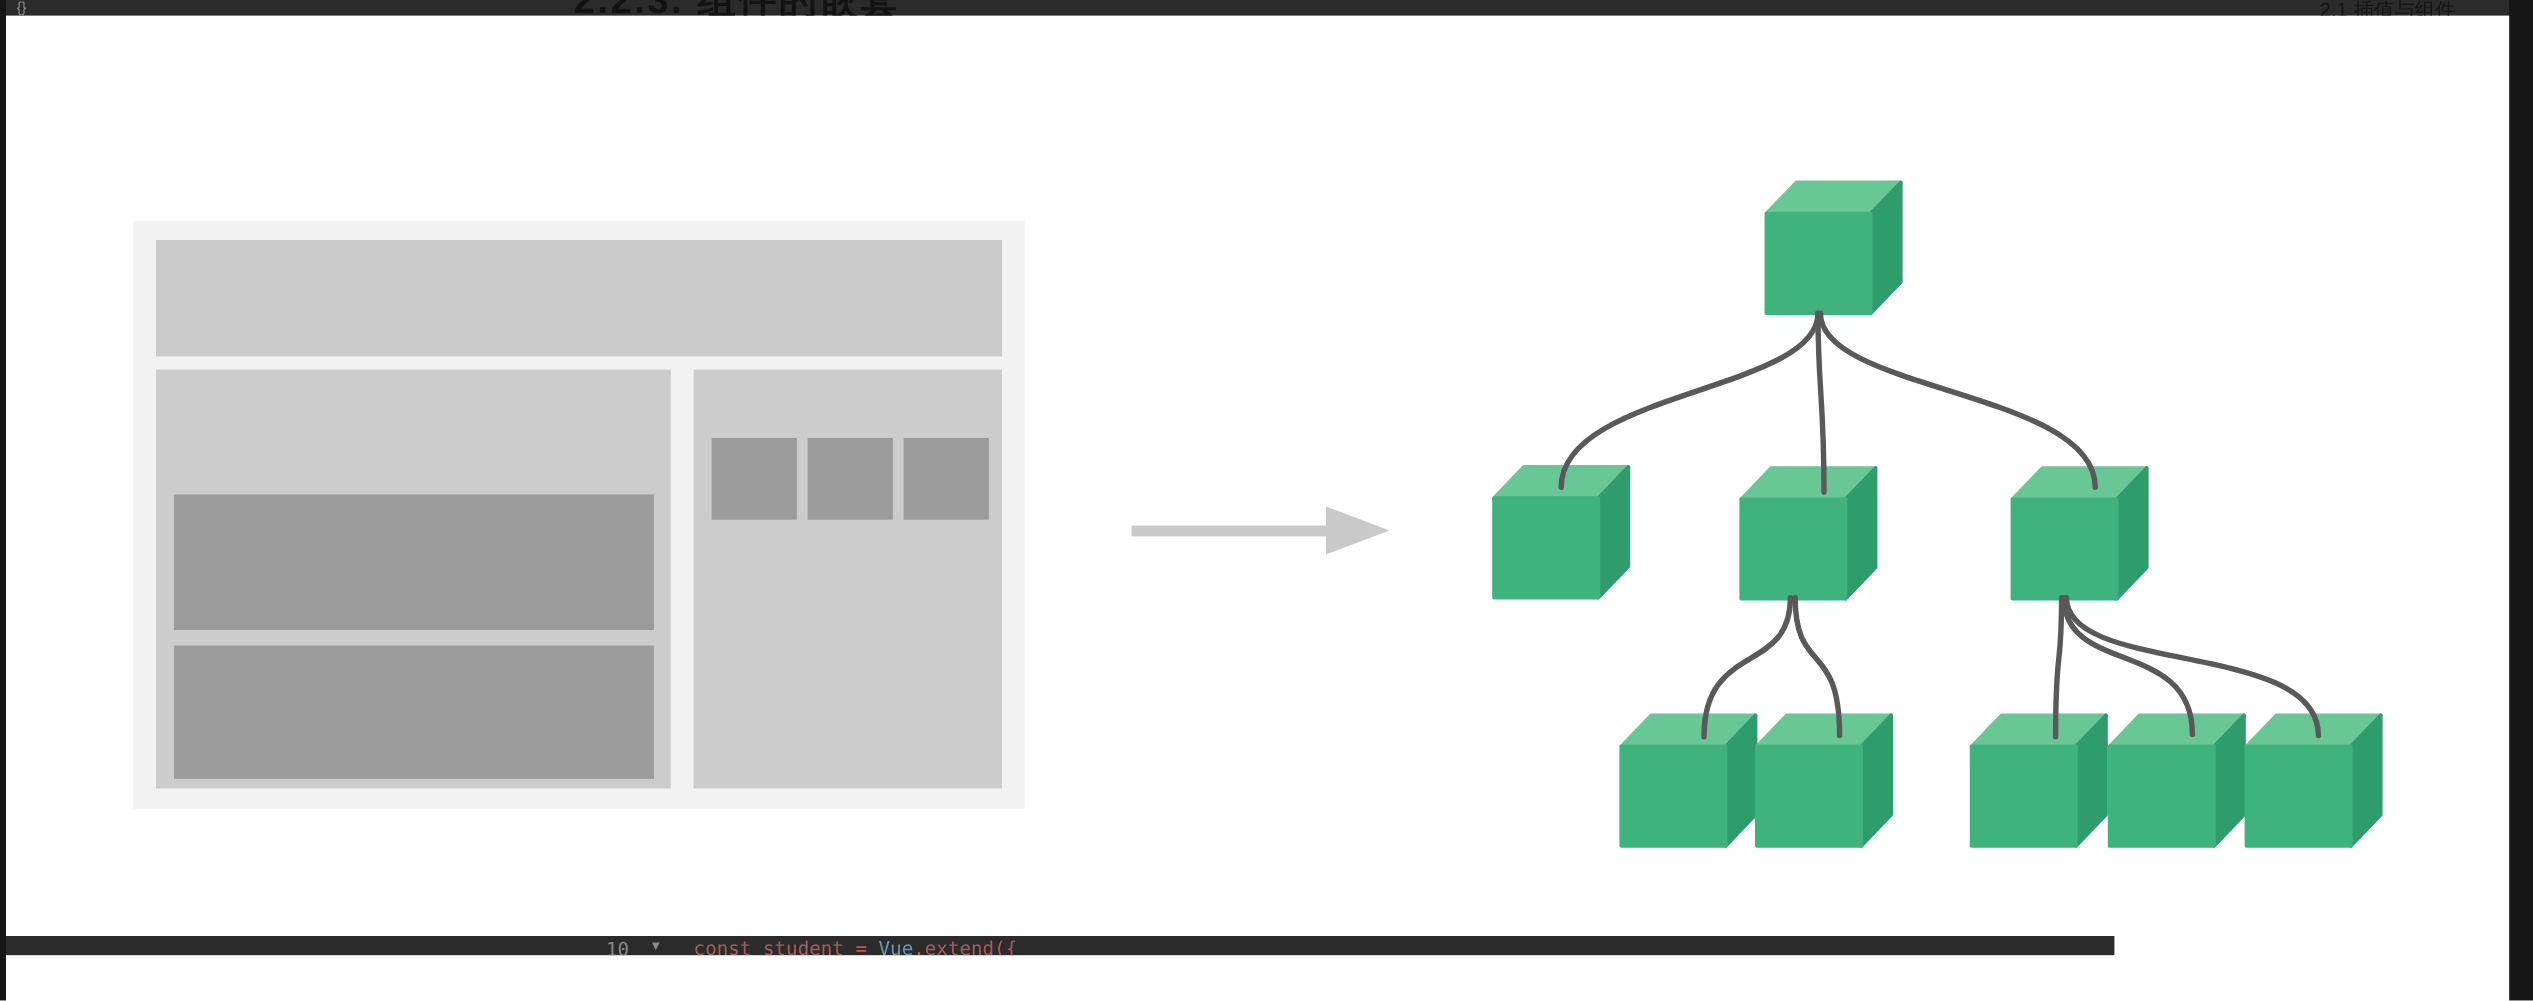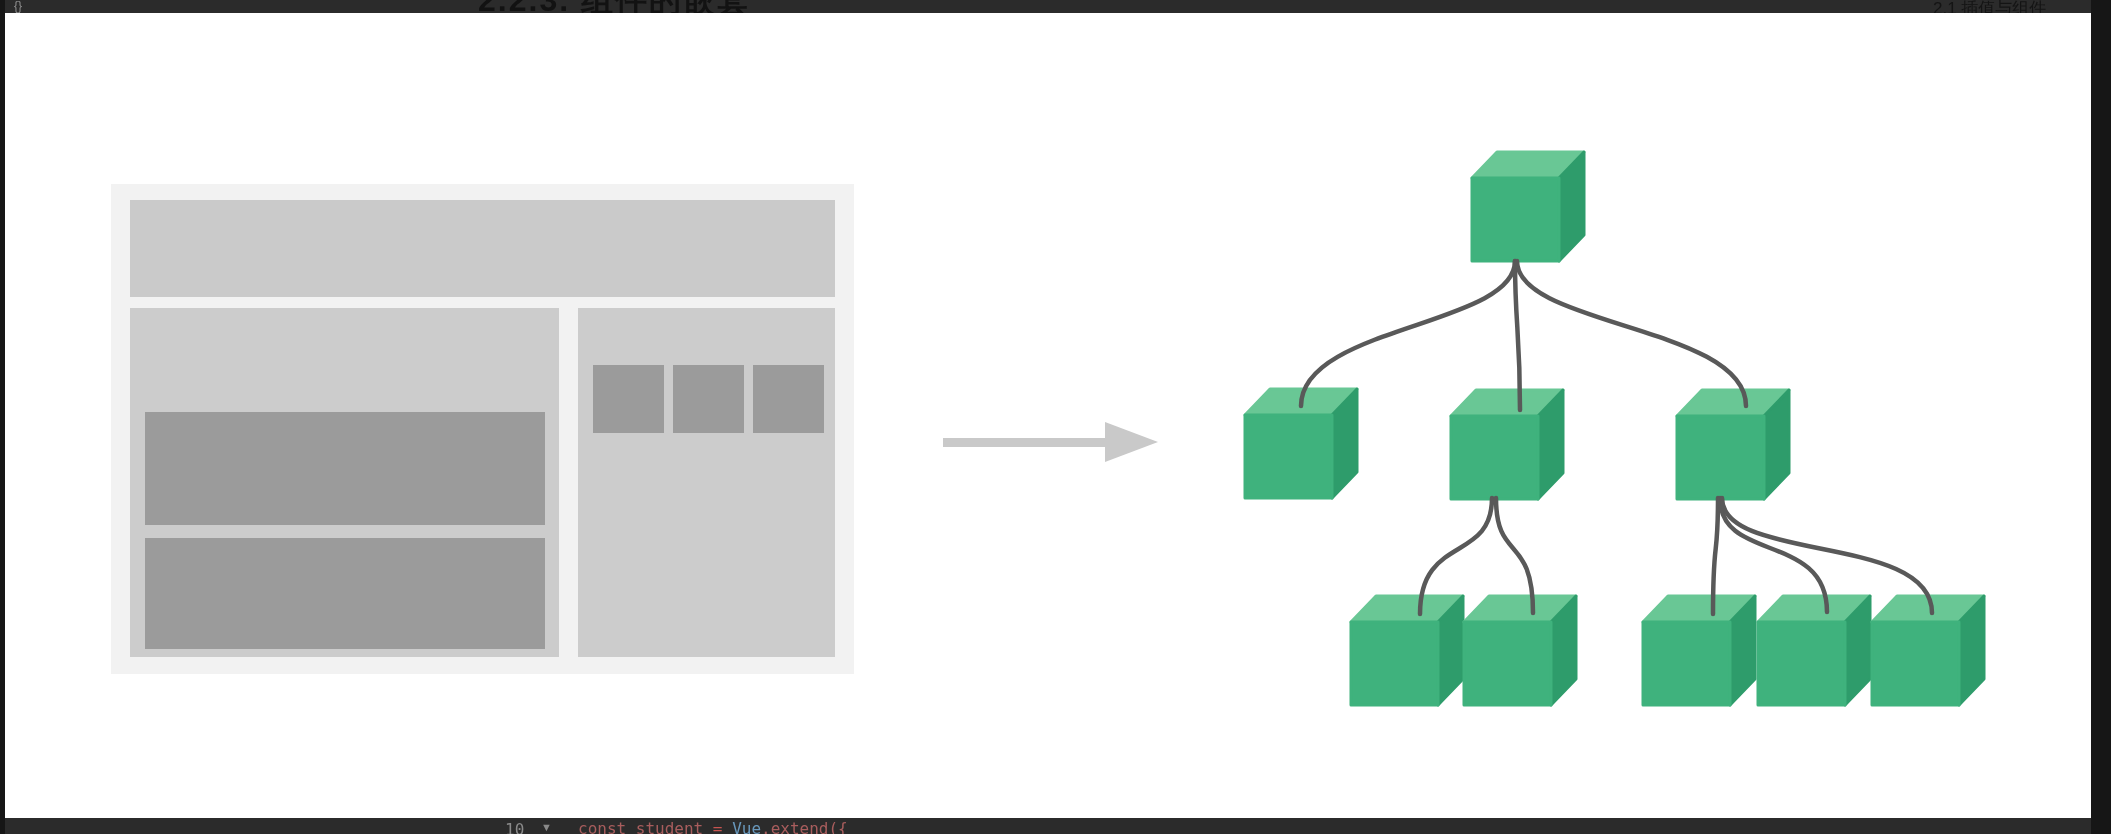--- a/index.html
+++ b/index.html
@@ -4,21 +4,21 @@
 <style>
   html,body{margin:0;padding:0;background:#fff;}
   .screen{position:relative;width:2111px;height:834px;background:#ffffff;overflow:hidden;
           font-family:"Liberation Sans",sans-serif;}
   .slide{position:absolute;left:5px;top:13px;width:2086px;height:805px;background:#ffffff;z-index:0;}
   #diagram-svg{position:absolute;left:0;top:0;z-index:1;}
   .top-strip{position:absolute;left:0;top:0;width:2111px;height:13px;background:#2b2b2b;overflow:hidden;z-index:3;}
   .tb-left{position:absolute;left:14px;top:-1px;font-size:12px;color:#8f8f8f;}
   .tb-title{position:absolute;left:478px;top:-21px;font-size:32px;font-weight:bold;color:#121212;letter-spacing:2px;white-space:nowrap;}
   .tb-right{position:absolute;left:1933px;top:-3px;font-size:17px;color:#141414;white-space:nowrap;}
-  .bottom-strip{position:absolute;left:0;top:818px;width:2111px;height:16px;background:#2b2b2b;overflow:hidden;z-index:3;}
+  .bottom-strip{position:absolute;left:0;top:780px;width:1762px;height:16px;background:#2b2b2b;overflow:hidden;z-index:3;}
   .ln{position:absolute;left:505px;top:2px;font-family:"DejaVu Sans Mono",monospace;font-size:16px;color:#8a8a8a;}
   .fold{position:absolute;left:541px;top:3px;font-size:11px;color:#8a8a8a;cursor:pointer;}
   .code{position:absolute;left:578px;top:1px;font-family:"DejaVu Sans Mono",monospace;font-size:16px;white-space:pre;}
   .left-edge{position:absolute;left:0;top:0;width:5px;height:834px;background:#161616;z-index:4;}
   .right-edge{position:absolute;right:0;top:0;width:20px;height:834px;background:#161616;z-index:4;}
 </style>
 </head>
 <body>
 
 <div class="screen">

